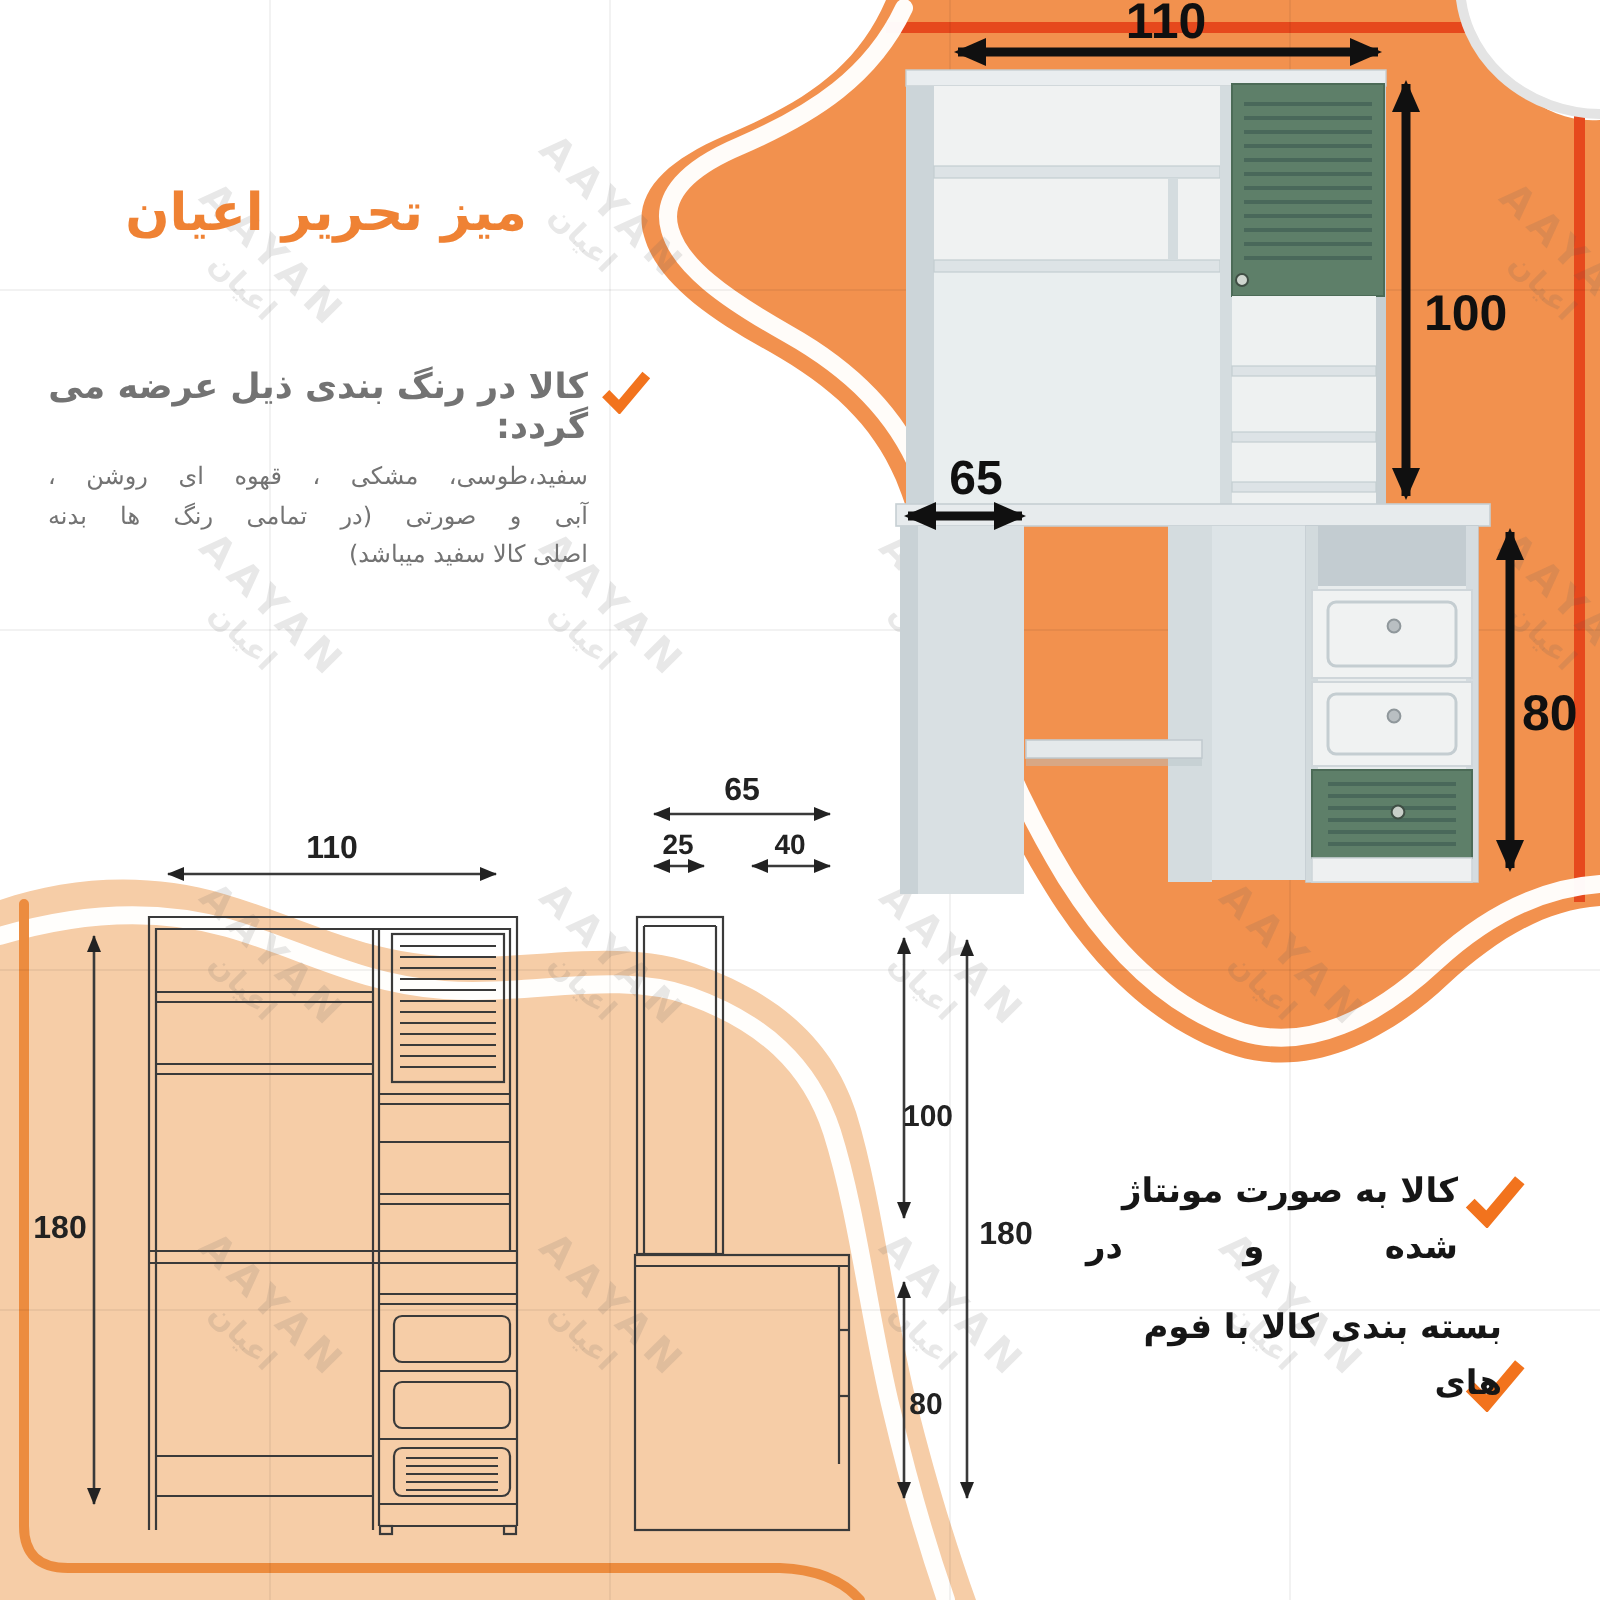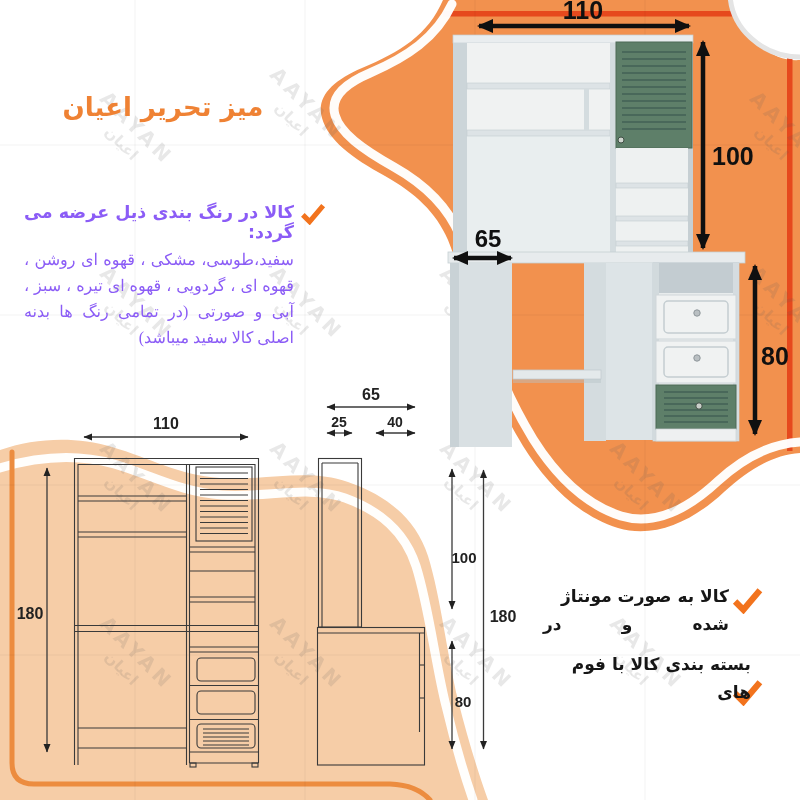--- a/index.html
+++ b/index.html
@@ -12,24 +12,24 @@
       font-weight:bold;text-align:center;line-height:1.3;pointer-events:none;}
   .wm span{display:block;}
   .wm .wm-la{font-size:20px;letter-spacing:4px;}
   .wm .wm-ar{font-size:15px;letter-spacing:5px;}
 
   
   .title{position:absolute;left:52px;top:88px;width:222px;text-align:center;direction:rtl;
          color:#EF8234;font-weight:bold;font-size:26px;line-height:1.5;}
 
   
-  .note{position:absolute;left:24px;top:202px;width:270px;direction:rtl;color:#8b5cf6;}
+  .note{position:absolute;left:24px;top:184px;width:270px;direction:rtl;color:#737373;}
   .note-head{font-size:17.5px;font-weight:bold;margin-bottom:5px;}
   .note-check{position:absolute;right:-32px;top:1px;}
-  .note-line{font-size:16px;line-height:1.63;font-family:Liberation Serif, serif;}
+  .note-line{font-size:12px;line-height:1.63;}
   .jl{text-align-last:justify;}
 
   
   .bullet-text{position:absolute;width:186px;direction:rtl;color:#161616;
                font-size:17px;font-weight:bold;line-height:1.62;}
   .bullet-line{display:block;}
   .b1{left:543px;top:583px;}
   .b2{left:543px;top:651px;margin-left:22px;}
   .check{position:absolute;}
   .c1{left:732px;top:587px;}
@@ -341,21 +341,20 @@
   </div>
 
   <div class="note">
     <span class="note-check">
       <svg width="26" height="22" viewBox="0 0 30 26">
           <path d="M3 14 L11 22 L27 3" fill="none" stroke="#F2731D" stroke-width="6"></path>
         </svg>
     </span>
     <div class="note-head">کالا در رنگ بندی ذیل عرضه می گردد:</div>
     <div class="note-line jl">سفید،طوسی، مشکی ، قهوه ای روشن ،</div>
-    <div class="note-line jl">قهوه ای ، گردویی ، قهوه ای تیره ، سبز ،</div>
     <div class="note-line jl">آبی و صورتی (در تمامی رنگ ها بدنه</div>
     <div class="note-line">اصلی کالا سفید میباشد)</div>
   </div>
 
   <span class="check c1">
     <svg width="31" height="27" viewBox="0 0 30 26">
         <path d="M3 14 L11 22 L27 3" fill="none" stroke="#F2731D" stroke-width="6"></path>
       </svg>
   </span>
   <div class="bullet-text b1">

